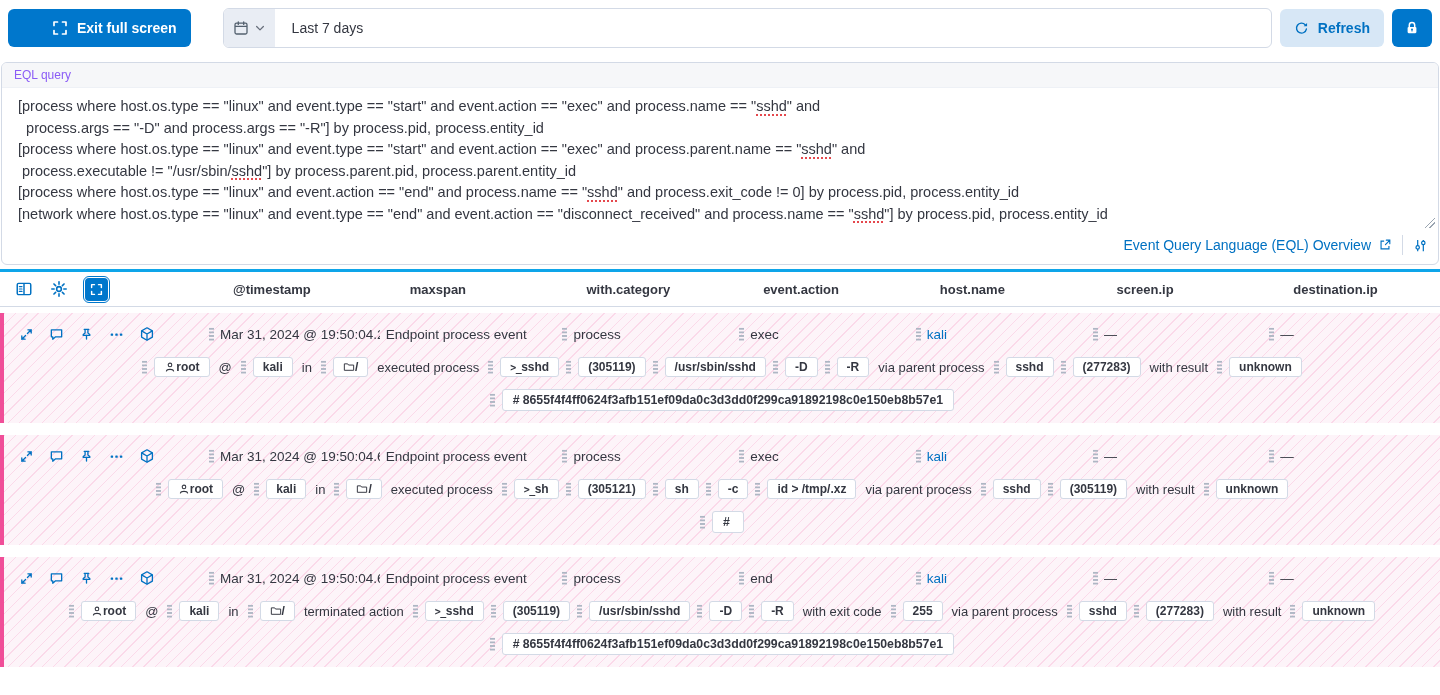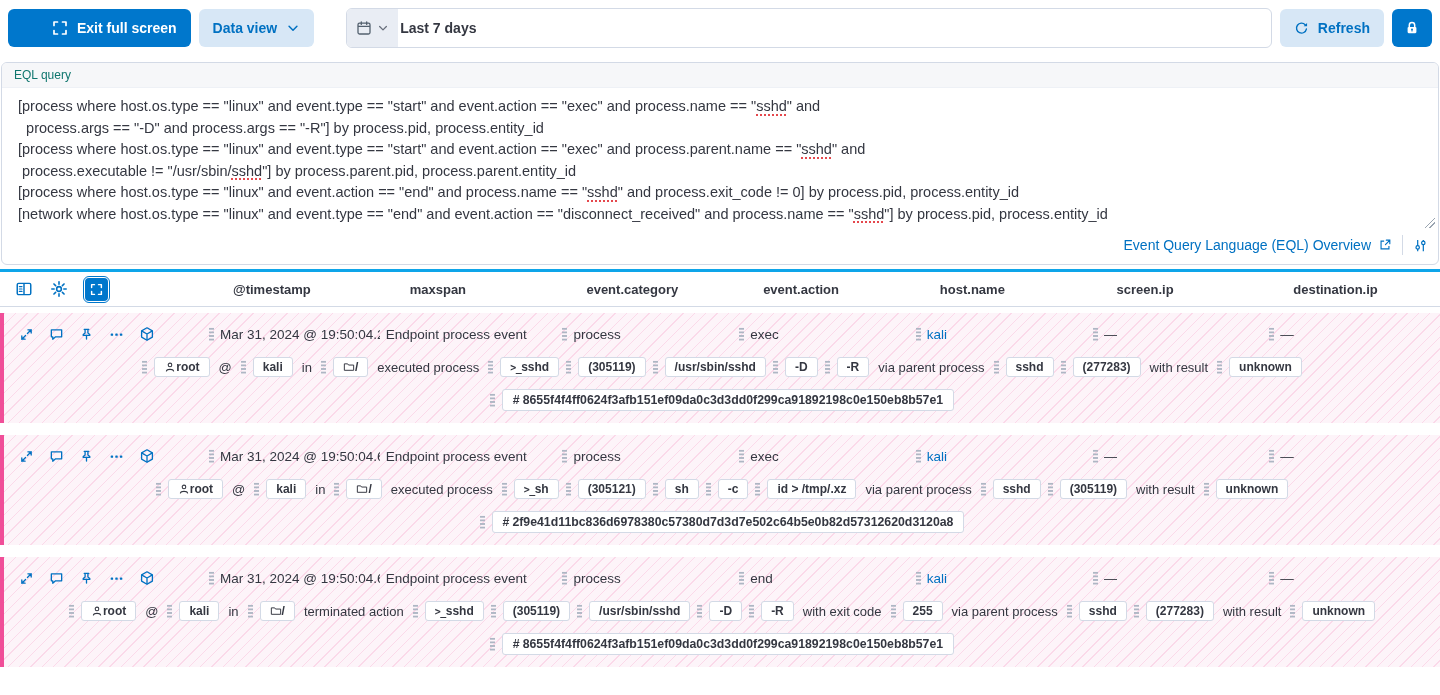--- a/index.html
+++ b/index.html
@@ -7,26 +7,26 @@
   .ic{display:inline-flex;align-items:center;justify-content:center;}
   .ic svg{display:block;}
 
   
   .topbar{display:flex;align-items:center;gap:8px;padding:8px;}
   .btn{height:38px;border-radius:6px;display:inline-flex;align-items:center;gap:9px;font-size:14px;font-weight:700;padding:0 14px;border:none;cursor:pointer;font-family:inherit;white-space:nowrap;}
   .btn-primary{background:#0077CC;color:#fff;padding-left:44px;}
   .btn-subdued{background:#D7E7F6;color:#0071C2;}
   .datepicker{flex:1;display:flex;align-items:center;height:38px;background:#fff;border:1px solid #D3DAE6;border-radius:6px;overflow:hidden;margin-left:24px;}
   .dp-left{display:flex;align-items:center;gap:5px;background:#E9EDF4;height:100%;padding:0 9px;flex:none;}
-  .dp-value{padding-left:2px;font-size:14px;color:#343741;font-weight:bold;}
+  .dp-value{padding-left:17px;font-size:14px;color:#343741;}
   .lock-btn{width:40px;height:38px;background:#0077CC;border:none;border-radius:6px;display:flex;align-items:center;justify-content:center;flex:none;cursor:pointer;}
 
   
   .query-panel{margin:6px 1px 0;border:1px solid #D3DAE6;border-radius:6px;overflow:hidden;background:#fff;}
-  .qp-header{background:#F6F7F9;padding:5px 12px;font-size:12px;color:#0f766e;border-bottom:1px solid #EEF1F6;}
+  .qp-header{background:#F6F7F9;padding:5px 12px;font-size:12px;color:#8b5cf6;border-bottom:1px solid #EEF1F6;}
   .qp-body{position:relative;padding:8px 12px 5px;font-size:14.5px;line-height:21.5px;color:#343741;}
   .qline{white-space:pre;}
   .sq{text-decoration:underline dotted #E5484D;text-decoration-thickness:1.5px;text-underline-offset:3px;}
   .resize-handle{position:absolute;right:3px;bottom:2px;width:10px;height:10px;cursor:nwse-resize;background:linear-gradient(135deg,transparent 0 46%,#9AA5B1 46% 54%,transparent 54% 70%,#9AA5B1 70% 78%,transparent 78%);}
   .qp-footer{display:flex;justify-content:flex-end;align-items:center;height:30px;padding:0 10px 4px 0;font-size:14px;}
   .eql-link{color:#0071C2;display:inline-flex;gap:7px;align-items:center;text-decoration:none;cursor:pointer;padding-left:44px;}
   .v-div{width:1px;height:20px;background:#D3DAE6;margin:0 10px;}
 
   
   .table-header{display:flex;align-items:center;height:34px;border-top:3px solid #0ea5e9;border-bottom:1px solid #D3DAE6;margin-top:4px;}
@@ -61,28 +61,20 @@
 <div class="topbar">
   <button class="btn btn-primary">
     <span class="ic">
       <svg viewBox="0 0 16 16" width="16" height="16">
           <path d="M5.5 2H2v3.5M10.5 2H14v3.5M5.5 14H2v-3.5M10.5 14H14v-3.5" fill="none" stroke="#fff" stroke-width="1.7" stroke-linecap="round" stroke-linejoin="round"></path>
         </svg>
     </span>
     <span>Exit full screen</span>
   </button>
 
-  <button class="btn btn-subdued">
-    <span>Data view</span>
-    <span class="ic">
-      <svg viewBox="0 0 16 16" width="14" height="14">
-          <path d="M3.5 6 8 10.5 12.5 6" fill="none" stroke="#0071C2" stroke-width="1.7" stroke-linecap="round" stroke-linejoin="round"></path>
-        </svg>
-    </span>
-  </button>
 
   <div class="datepicker">
     <div class="dp-left">
       <span class="ic">
         <svg viewBox="0 0 16 16" width="16" height="16">
             <rect x="2" y="3.2" width="12" height="10.8" rx="1.5" fill="none" stroke="#53606E" stroke-width="1.3"></rect>
             <path d="M2 6.4h12" stroke="#53606E" stroke-width="1.3"></path>
             <path d="M5.3 1.8v2.6M10.7 1.8v2.6" stroke="#53606E" stroke-width="1.3" stroke-linecap="round"></path>
           </svg>
       </span>
@@ -176,21 +168,21 @@
       <span class="ic">
         <svg viewBox="0 0 16 16" width="13" height="13">
             <path d="M5.5 2H2v3.5M10.5 2H14v3.5M5.5 14H2v-3.5M10.5 14H14v-3.5" fill="none" stroke="#fff" stroke-width="1.8" stroke-linecap="round" stroke-linejoin="round"></path>
           </svg>
       </span>
     </span>
   </div>
   <div class="col-grid" id="col-grid">
       <div class="col-h">@timestamp</div>
       <div class="col-h">maxspan</div>
-      <div class="col-h">event.category</div>
+      <div class="col-h">with.category</div>
       <div class="col-h">event.action</div>
       <div class="col-h">host.name</div>
       <div class="col-h">screen.ip</div>
       <div class="col-h">destination.ip</div>
     </div>
 </div>
 
 <div class="rows" id="rows">
     <div class="event-row">
       <div class="row-line1">
@@ -473,21 +465,20 @@
         <span class="tok-text">with result</span>
         <span class="grip"></span>
         <span class="badge">
           <span>unknown</span>
         </span>
       </div>
       <div class="row-hash">
         <span class="grip"></span>
         <span class="badge hash-badge">
           <span class="hash-sign">#</span>
-          <span>2f9e41d11bc836d6978380c57380d7d3d7e502c64b5e0b82d57312620d3120a8</span>
         </span>
       </div>
     </div>
     <div class="event-row">
       <div class="row-line1">
         <div class="row-actions">
           <span class="action-btn">
             <span class="ic">
               <svg viewBox="0 0 16 16" width="15" height="15">
                 <path d="M9.5 3H13v3.5M13 3 9 7M6.5 13H3V9.5M3 13l4-4" fill="none" stroke="currentColor" stroke-width="1.4" stroke-linecap="round" stroke-linejoin="round"></path>

